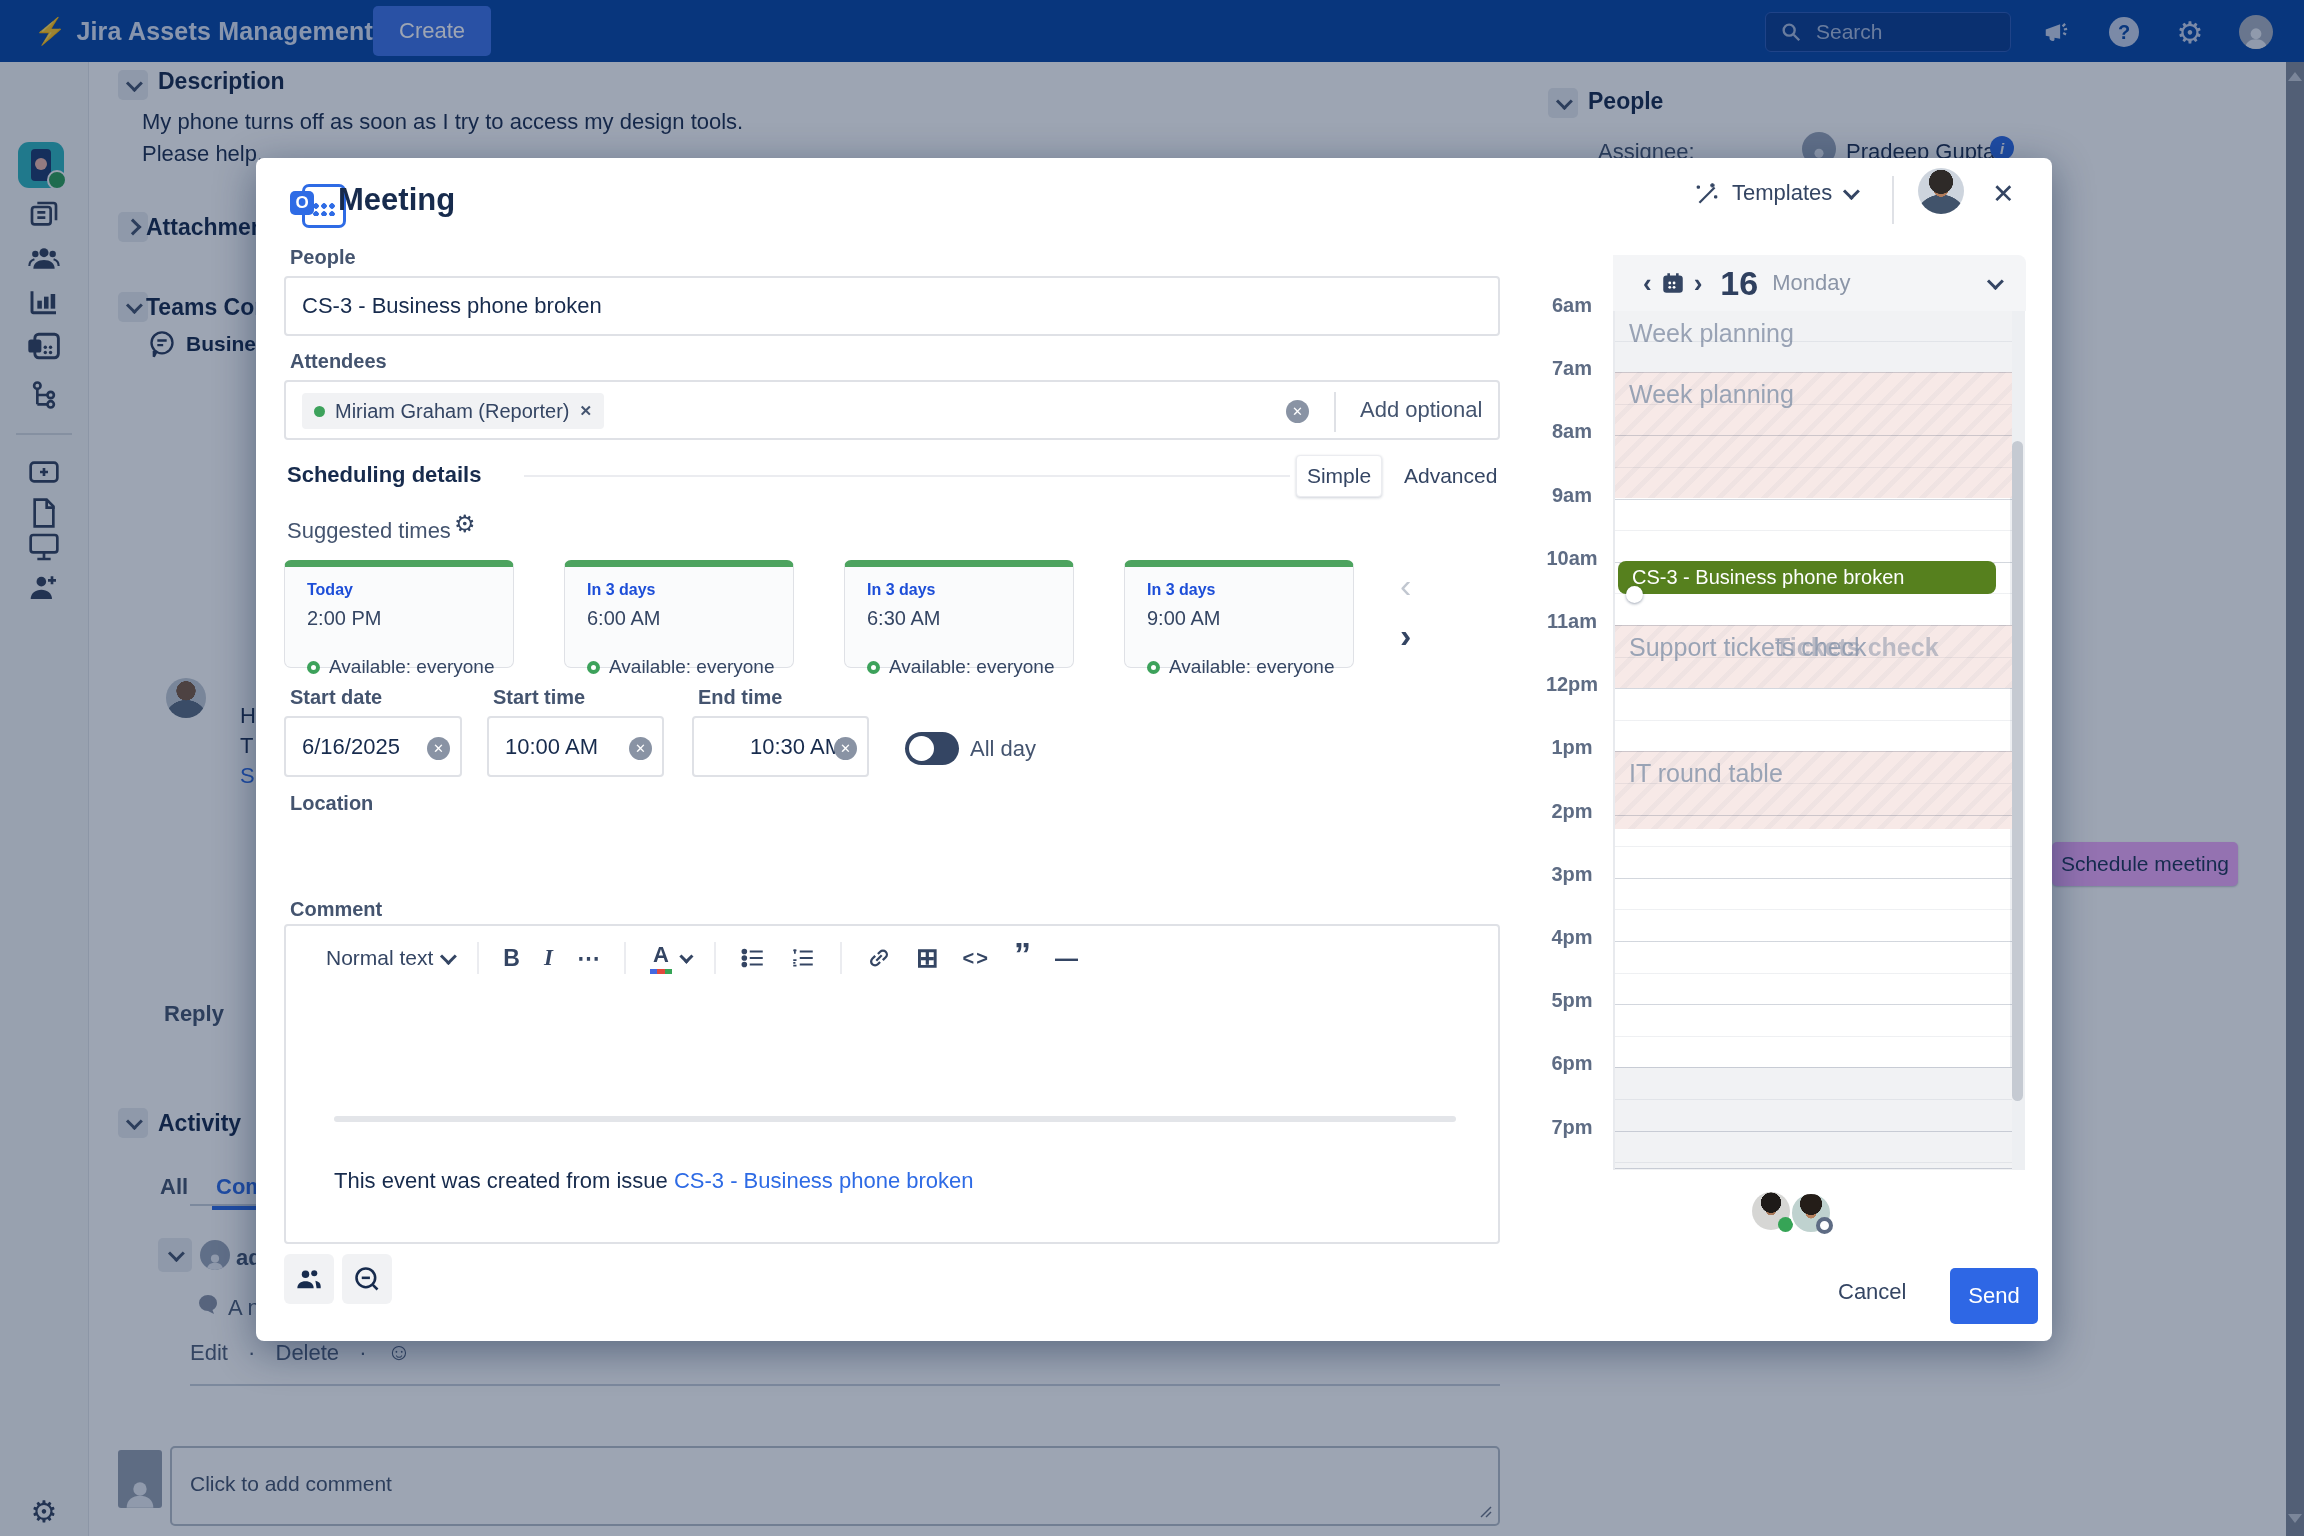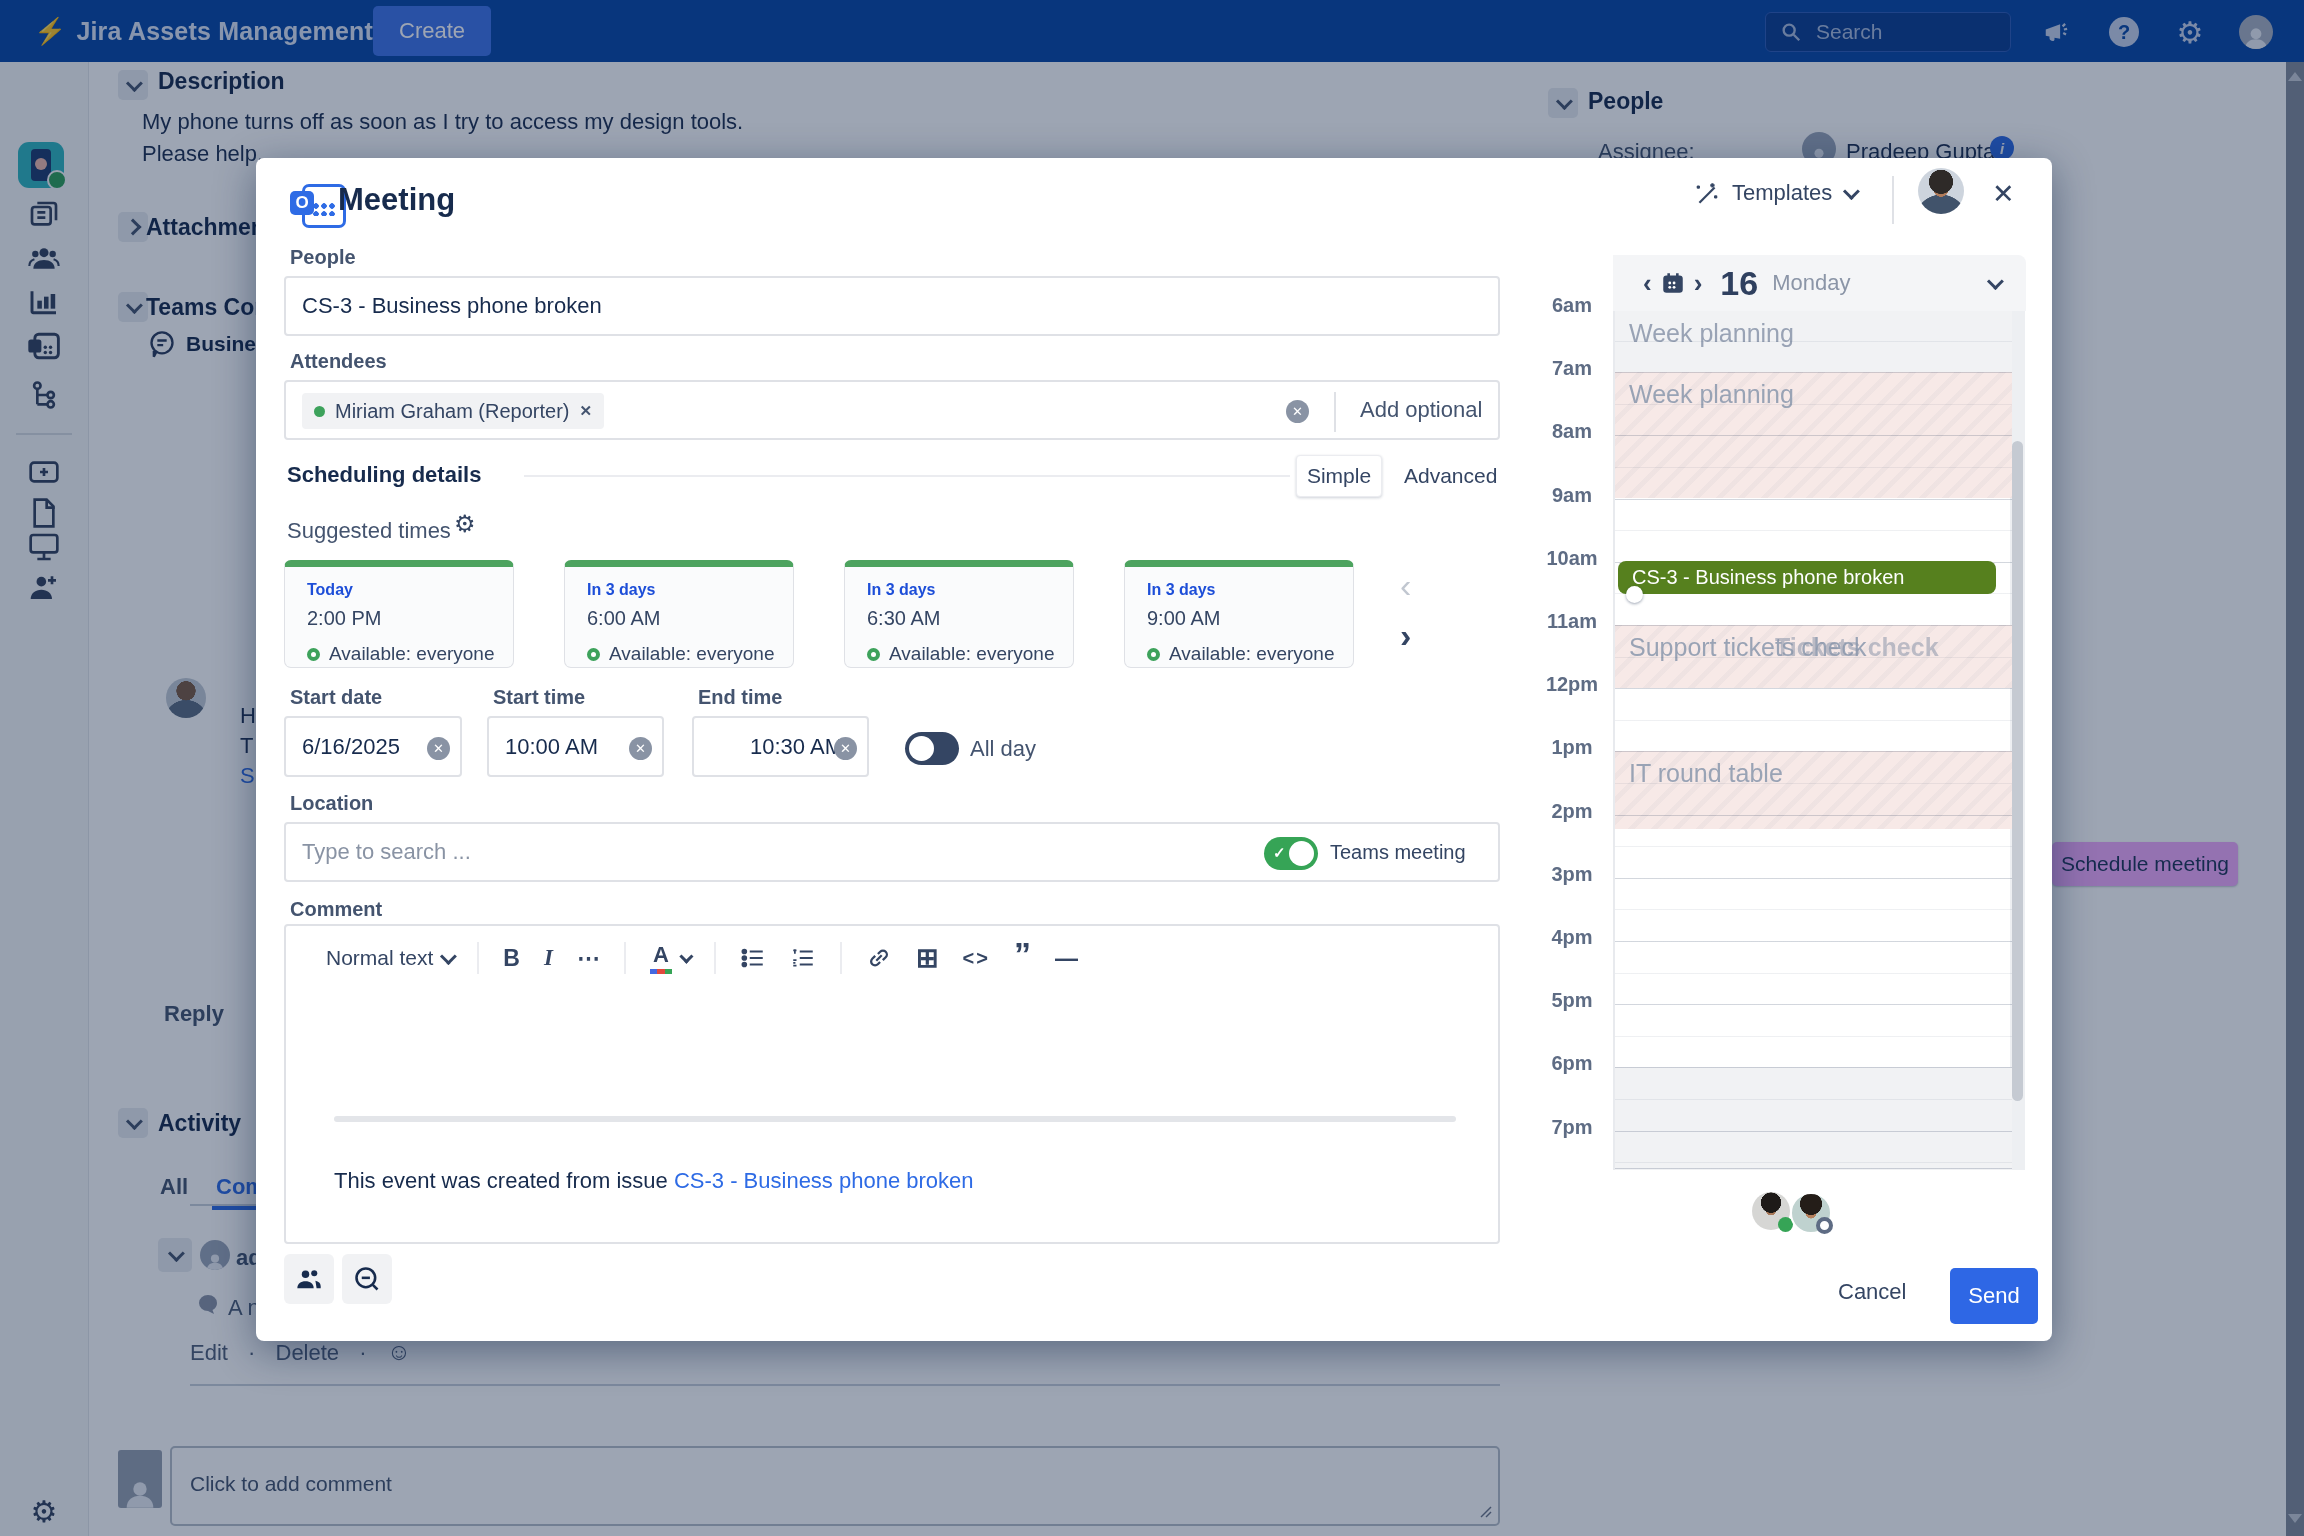--- a/index.html
+++ b/index.html
@@ -95,21 +95,21 @@
        align-items:center;justify-content:center;cursor:pointer}
   .seg-line{position:absolute;height:2px;background:#EBECF0}
   .btn-simple{position:absolute;background:#fff;border:1px solid #EBECF0;border-radius:4px;
        box-shadow:0 1px 3px rgba(9,30,66,.2);font-size:21px;color:#344563;cursor:pointer;
        font-family:"Liberation Sans",sans-serif}
   .adv{position:absolute;font-size:21px;color:#344563;cursor:pointer}
   .sg-card{position:absolute;width:230px;height:108px;background:#FAFBFC;border:1px solid #DFE1E6;border-radius:7px;
        border-top:7px solid #4DA35F;box-sizing:border-box;cursor:pointer;padding:14px 0 0 22px}
   .sg-day{font-size:16px;font-weight:700;color:#1d4ed8}
   .sg-time{font-size:20px;color:#344563;margin-top:8px}
-  .sg-av{display:flex;align-items:center;gap:9px;margin-top:13px;font-size:19px;color:#344563}
+  .sg-av{display:flex;align-items:center;gap:9px;margin-top:26px;font-size:19px;color:#344563}
   .ring-green{width:13px;height:13px;border-radius:50%;border:4px solid #3DA25B;box-sizing:border-box;background:#fff}
   .toggle{position:absolute;border-radius:17px;cursor:pointer}
   .tg-knob{position:absolute;top:4px;width:25px;height:25px;border-radius:50%;background:#fff}
   .editor{position:absolute;left:28px;top:766px;width:1216px;height:320px;border:2px solid #DFE1E6;border-radius:4px;
        box-sizing:border-box}
   .toolbar{display:flex;align-items:center;height:64px;padding-left:40px;gap:24px;color:#344563}
   .tb-sep{width:2px;height:32px;background:#EBECF0}
   .tb-it{display:flex;align-items:center;gap:8px;font-size:21px;cursor:pointer}
   .tb-glyph{font-size:23px;font-weight:700;cursor:pointer}
   .color-a{display:flex;flex-direction:column;align-items:center;cursor:pointer}
@@ -481,28 +481,20 @@
     <div class="clear-x abs" style="right:10px;top:19px">✕</div>
   </div>
 
   <div class="toggle" style="left:649px;top:574px;width:54px;height:33px;background:#344563">
     <div class="tg-knob" style="left:4px"></div>
     <span class="abs" style="right:8px;top:8px;color:#fff;font-size:13px;font-weight:700"></span>
   </div>
   <div class="abs" style="left:714px;top:578px;font-size:22px;color:#44546F">All day</div>
 
   <div class="f-label" style="left:34px;top:634px">Location</div>
-  <div class="f-input" style="left:28px;top:664px;width:1216px;height:60px">
-    <input type="text" placeholder="Type to search ..." style="">
-    <div class="toggle" style="left:978px;top:13px;width:54px;height:33px;background:#36A456">
-      <span class="abs" style="left:9px;top:7px;color:#fff;font-size:15px;font-weight:700">✓</span>
-      <div class="tg-knob" style="right:4px"></div>
-    </div>
-    <div class="abs" style="left:1044px;top:17px;font-size:20px;color:#344563">Teams meeting</div>
-  </div>
 
   <div class="f-label" style="left:34px;top:740px">Comment</div>
   <div class="editor">
     <div class="toolbar">
       <div class="tb-it">
         <span>Normal text</span>
         <span class="chev chev-down" style="border-color:#344563"></span>
       </div>
       <div class="tb-sep"></div>
       <span class="tb-glyph">B</span>

